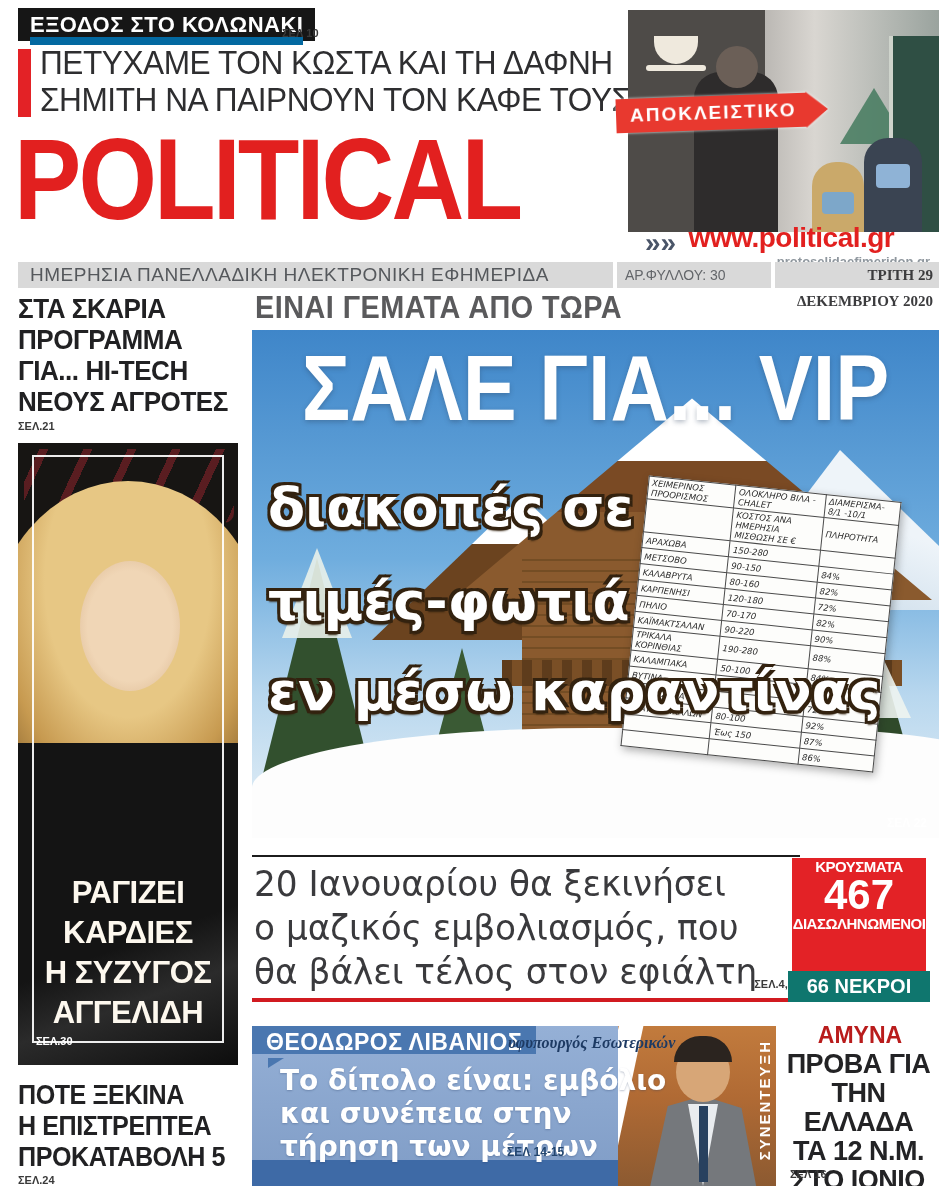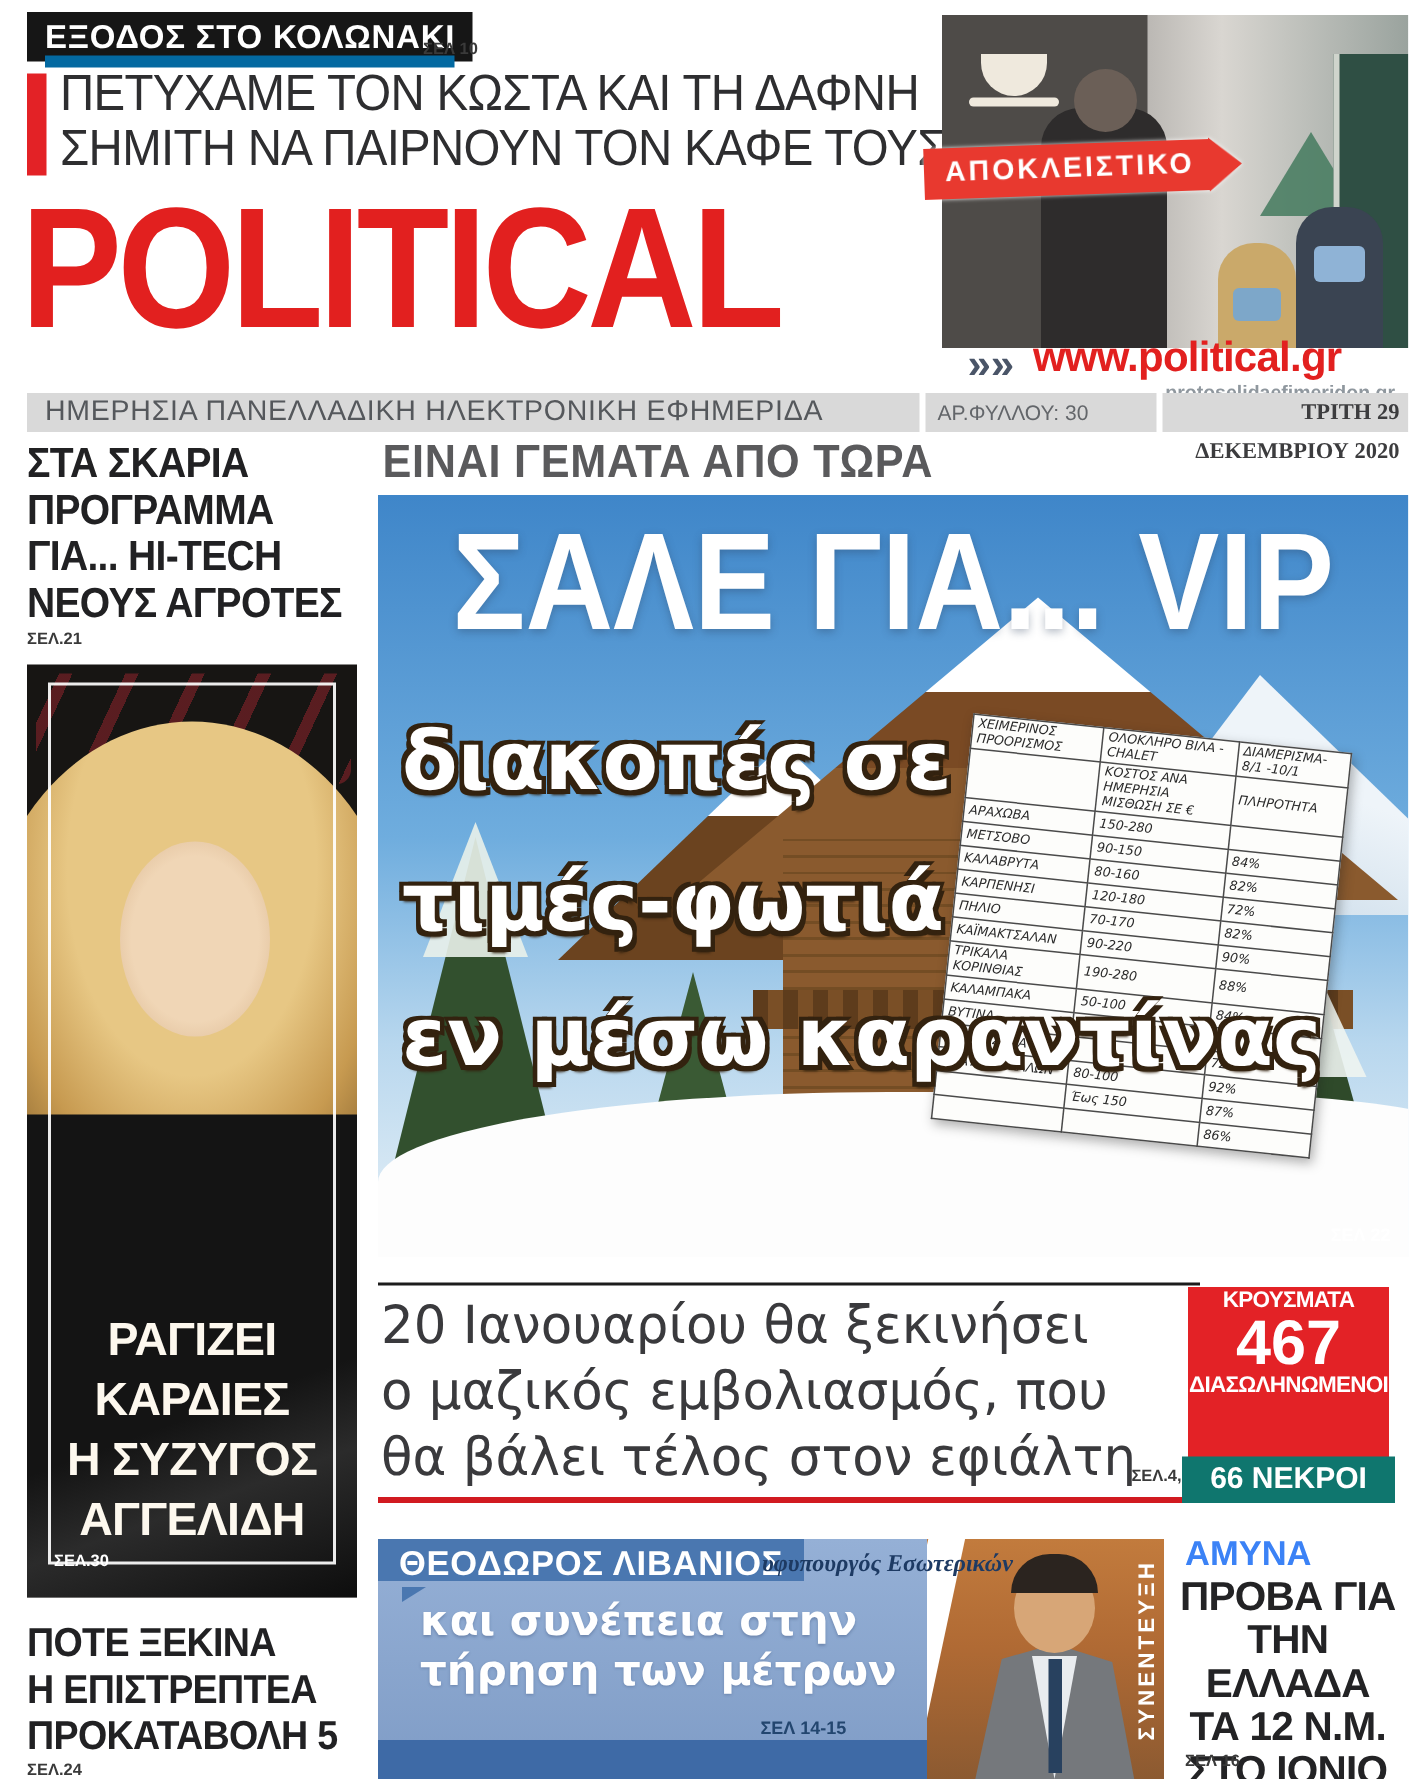--- a/index.html
+++ b/index.html
@@ -125,21 +125,21 @@
 
   
   .covid{left:792px;top:858px;width:134px;height:113px;background:#e32226;color:#fff;
          text-align:center;padding-top:1px;}
   .covid .big{font-size:42px;font-weight:bold;line-height:42px;}
   .covid .lab{font-size:15px;font-weight:bold;letter-spacing:-.5px;line-height:15px;white-space:nowrap;}
   .deaths{left:788px;top:971px;width:142px;height:31px;background:#0f766e;color:#fff;
           font-weight:bold;font-size:20px;line-height:31px;text-align:center;}
 
   
-  .amyna{left:790px;top:1022px;width:140px;font-size:23px;font-weight:bold;color:#3b82f6;}
+  .amyna{left:790px;top:1022px;width:140px;text-align:center;font-size:23px;font-weight:bold;color:#b91c1c;}
   .defense{left:778px;top:1050px;width:161px;text-align:center;font-size:27px;line-height:29px;
            font-weight:bold;color:#232325;letter-spacing:-.5px;}
   .defense-page{left:790px;top:1168px;}
 
   
   .interview{left:252px;top:1026px;width:524px;height:160px;overflow:hidden;
              background:linear-gradient(180deg,#95b0d6,#7f9cc6);}
   .int-label{position:absolute;left:0;top:0;height:28px;background:#4a77b0;color:#fff;
              font-weight:bold;font-size:23px;line-height:32px;padding:0 14px;letter-spacing:.5px;z-index:4;}
   .int-tail{position:absolute;left:16px;top:32px;width:0;height:0;z-index:4;
@@ -361,20 +361,21 @@
     <div>ΤΑ 12 Ν.Μ.</div>
     <div>ΣΤΟ ΙΟΝΙΟ</div>
   </div>
   <div class="abs sel defense-page">ΣΕΛ 16</div>
 
   <div class="abs interview">
     <div class="int-label">ΘΕΟΔΩΡΟΣ ΛΙΒΑΝΙΟΣ</div>
     <div class="int-tail"></div>
     <div class="int-role">υφυπουργός Εσωτερικών</div>
     <div class="int-quote">
+      <div>Το δίπολο είναι: εμβόλιο</div>
       <div>και συνέπεια στην</div>
       <div>τήρηση των μέτρων</div>
     </div>
     <div class="int-page">ΣΕΛ 14-15</div>
     <div class="int-strip"></div>
     <div class="pol-photo">
       <div class="pol-suit"></div>
       <div class="pol-shirt"></div>
       <div class="pol-tie"></div>
       <div class="pol-head"></div>

